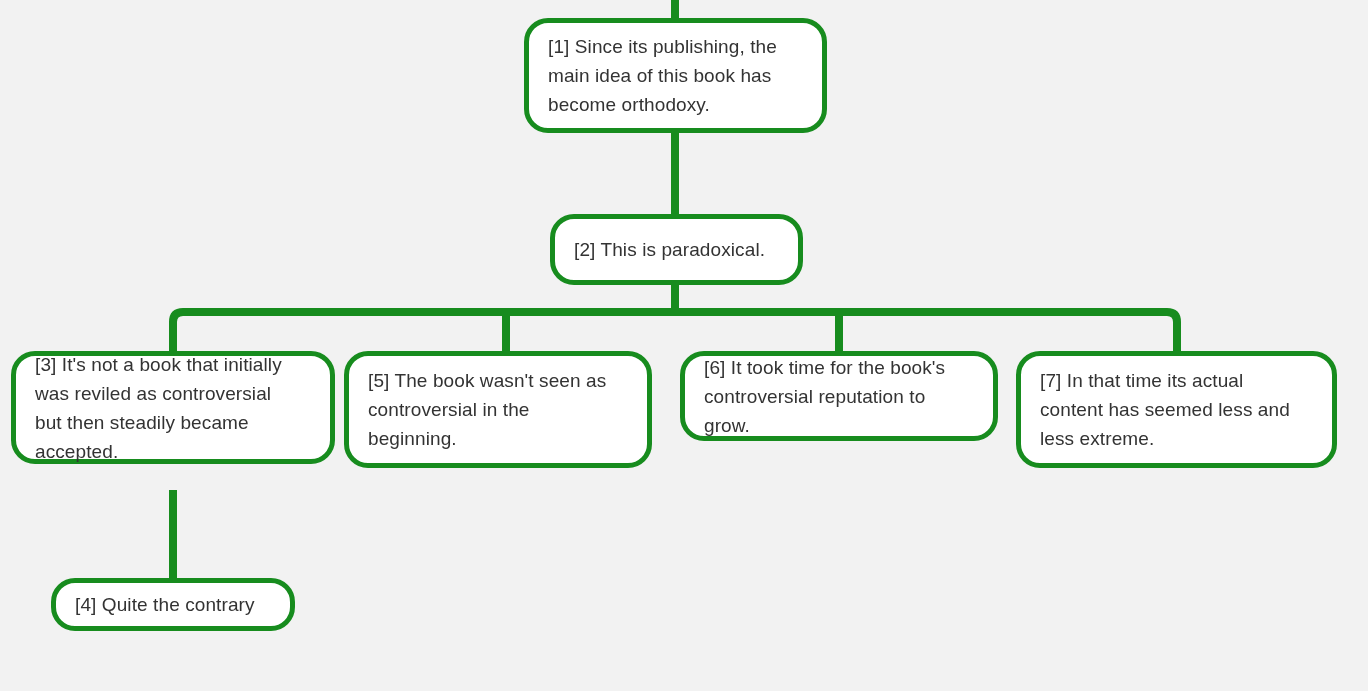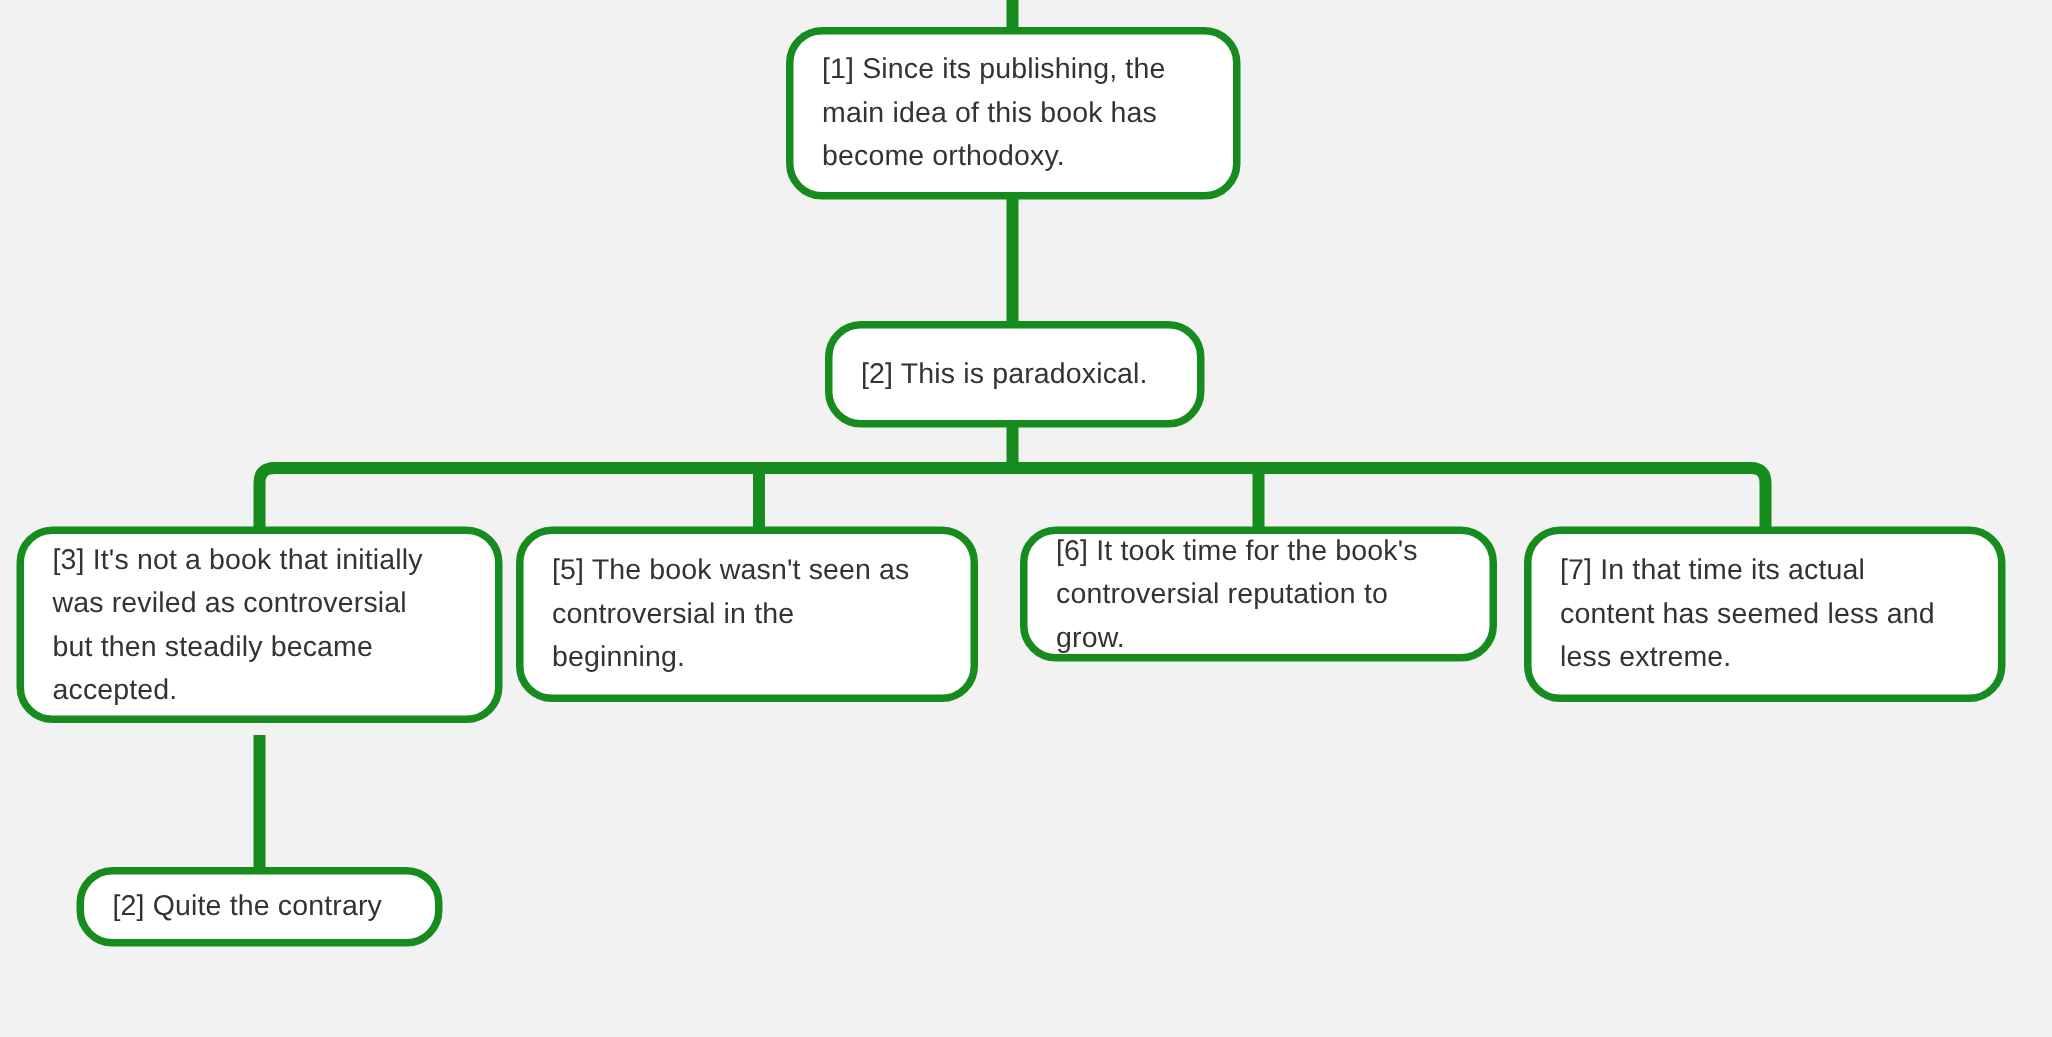--- a/index.html
+++ b/index.html
@@ -42,21 +42,21 @@
   }
   .node .txt {
     font-size: 19px;
     line-height: 29px;
     color: var(--text);
     white-space: pre-line;
     letter-spacing: 0.1px;
   }
   .n1 { left: 524px; top: 18px;  width: 303px; height: 115px; }
   .n2 { left: 550px; top: 214px; width: 253px; height: 71px;  }
-  .n3 { left: 11px;  top: 351px; width: 324px; height: 131px; }
+  .n3 { left: 11px;  top: 351px; width: 324px; height: 113px; }
   .n5 { left: 344px; top: 351px; width: 308px; height: 117px; align-items: center; }
   .n6 { left: 680px; top: 351px; width: 318px; height: 90px; }
   .n7 { left: 1016px;top: 351px; width: 321px; height: 117px; }
   .n4 { left: 51px;  top: 578px; width: 244px; height: 53px;  }
 </style>
 </head>
 <body>
 
 <div class="canvas">
 
@@ -99,16 +99,16 @@
 grow.</span>
   </div>
 
   <div class="node n7">
     <span class="txt">[7] In that time its actual
 content has seemed less and
 less extreme.</span>
   </div>
 
   <div class="node n4">
-    <span class="txt">[2] Quite the contrary</span>
+    <span class="txt">[4] Quite the contrary</span>
   </div>
 
 </div>
 
 </body></html>

